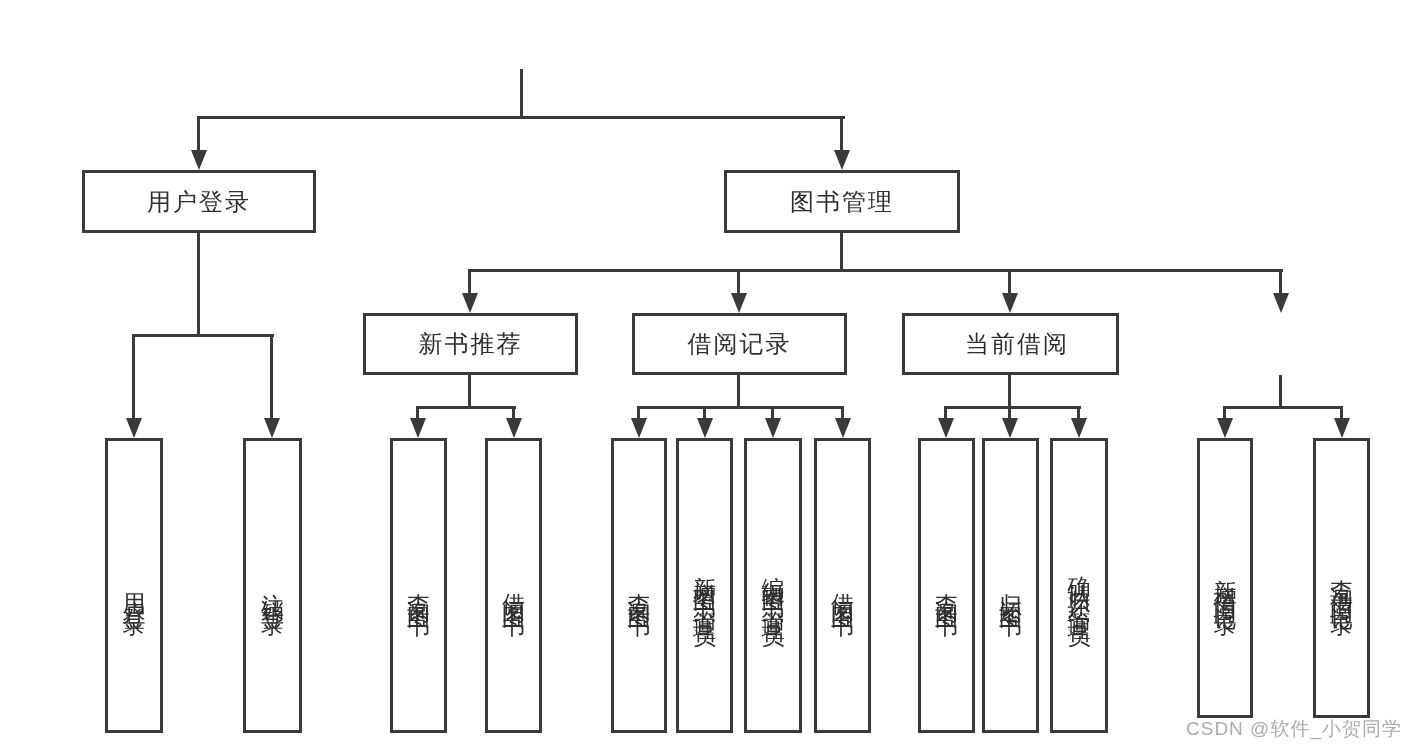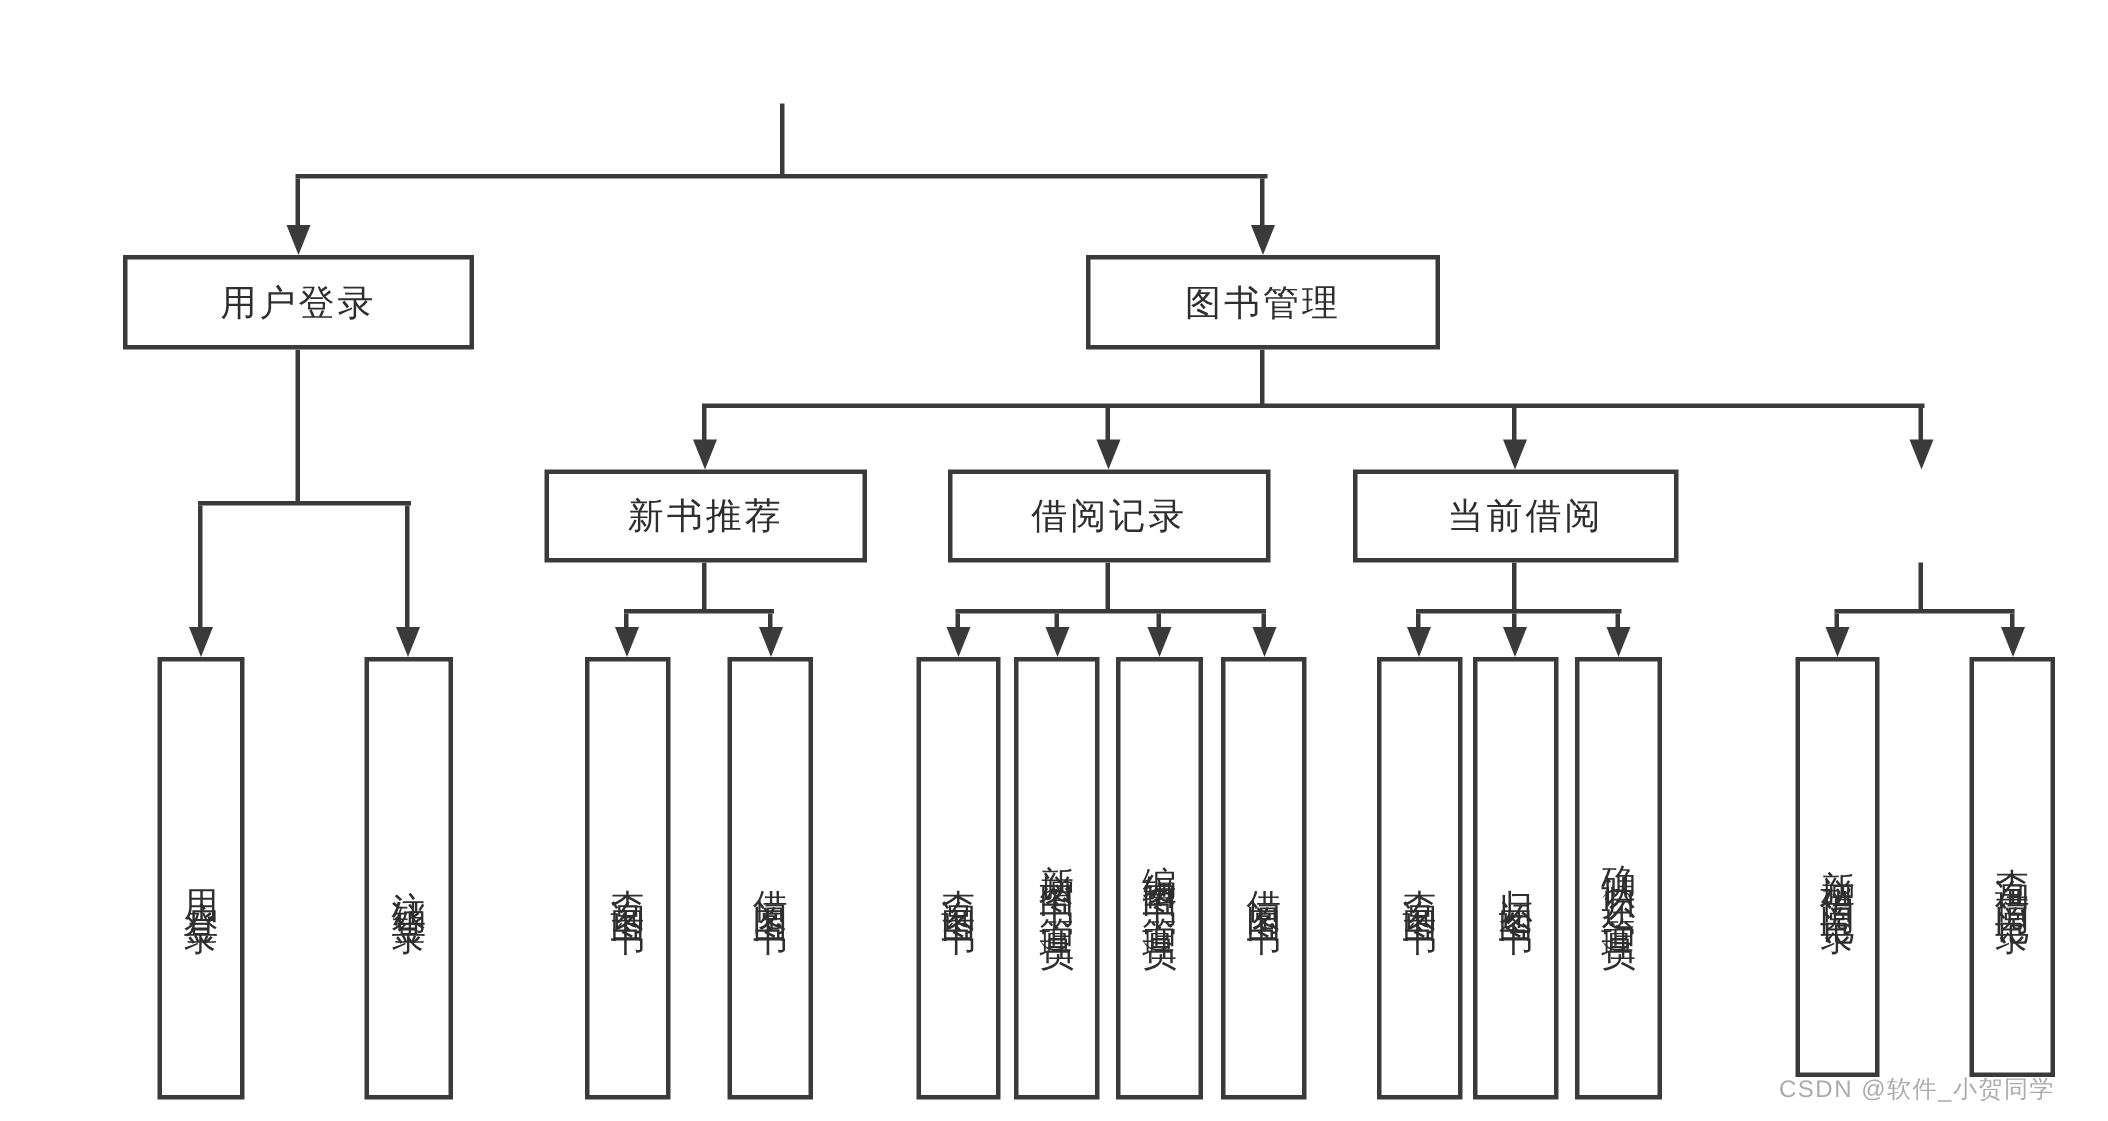--- a/index.html
+++ b/index.html
@@ -17,21 +17,21 @@
     font-size:23px;letter-spacing:7px;padding-top:7px;line-height:1;
   }
   .hline,.vline{position:absolute;background:#3a3a3a;}
   .tri{
     position:absolute;width:0;height:0;
     border-left:8px solid transparent;border-right:8px solid transparent;
     border-top:20px solid #3a3a3a;
   }
   .wm{
     position:absolute;left:1186px;top:716px;z-index:5;
-    font-size:16px;color:rgba(150,150,150,0.8);letter-spacing:1px;white-space:nowrap;
+    font-size:19px;color:rgba(150,150,150,0.8);letter-spacing:1px;white-space:nowrap;
   }
 </style>
 </head>
 <body>
 
 <div class="canvas">
 
   <div class="vline" style="left:520px;top:69px;width:3px;height:47px;"></div>
   <div class="hline" style="left:197px;top:116px;width:648px;height:3px;"></div>
   <div class="vline" style="left:197px;top:119px;width:3px;height:33px;"></div>

